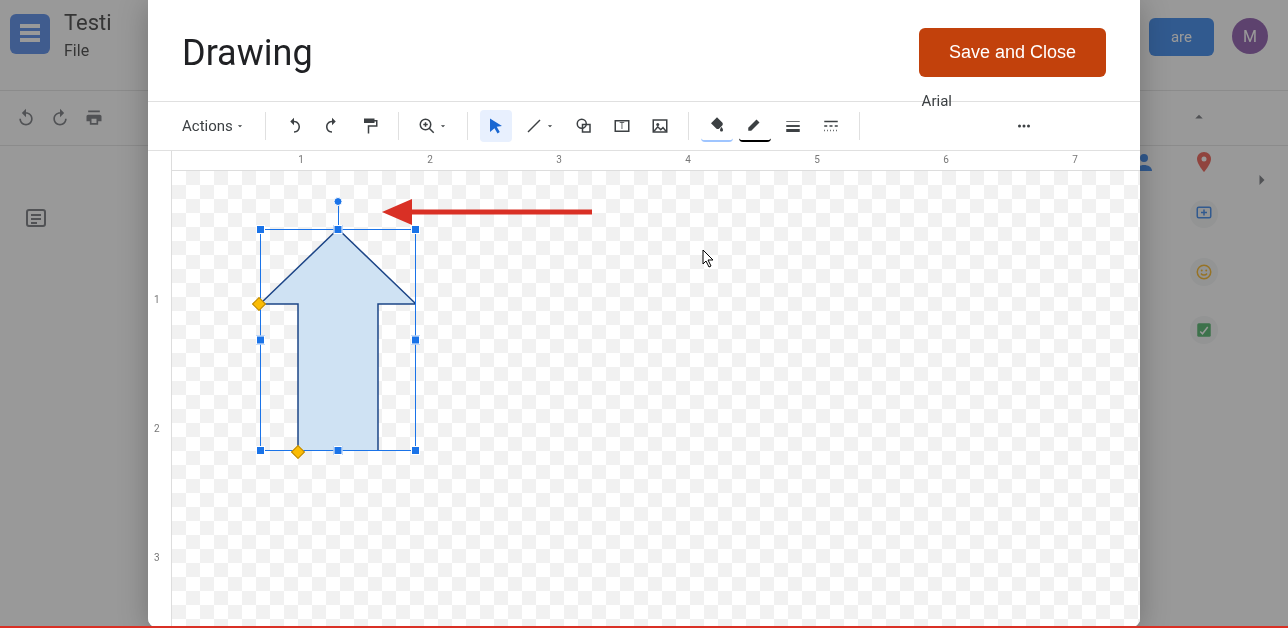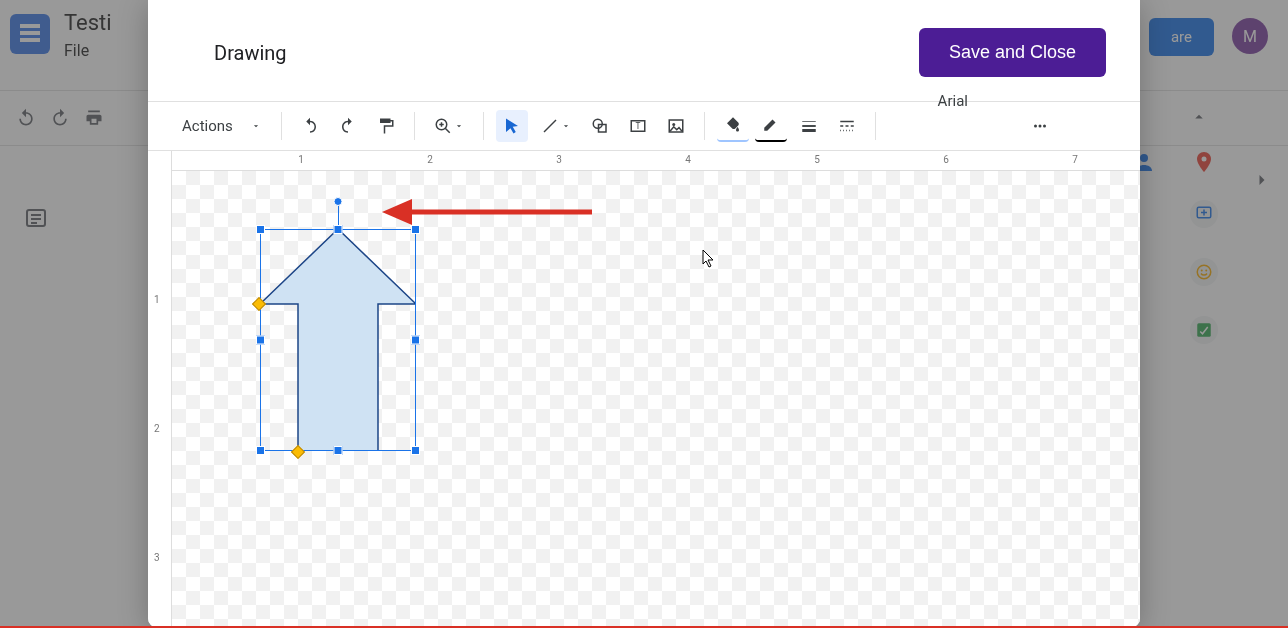--- a/index.html
+++ b/index.html
@@ -19,25 +19,25 @@
   .bg .chev{position:absolute;right:80px;top:108px;color:#5f6368;}
   .rail{position:absolute;right:12px;top:130px;display:flex;gap:36px;align-items:center;}
   .rail .ic{width:24px;height:24px;}
   .mini{position:absolute;right:70px;top:200px;display:flex;flex-direction:column;gap:30px;}
   .mini .m{width:28px;height:28px;border-radius:50%;background:#f1f3f4;display:flex;align-items:center;justify-content:center;}
   
   .dim{position:absolute;inset:0;background:rgba(70,70,70,0.55);}
   
   .dialog{position:absolute;left:148px;top:0;width:992px;height:628px;background:#fff;border-radius:0 0 10px 10px;box-shadow:0 4px 30px rgba(0,0,0,.25);display:flex;flex-direction:column;overflow:hidden;}
   .dlg-head{display:flex;align-items:center;justify-content:space-between;padding:28px 34px 24px 34px;}
-  .dlg-title{font-size:20px;color:#202124;margin-left:32px;}
-  .save-btn{background:#4c1d95;color:#fff;border:none;border-radius:6px;padding:14px 30px;font-size:18px;cursor:pointer;}
+  .dlg-title{font-size:36px;color:#202124;}
+  .save-btn{background:#c2410c;color:#fff;border:none;border-radius:6px;padding:14px 30px;font-size:18px;cursor:pointer;}
   .dlg-sep{height:1px;background:#e0e0e0;}
   .dlg-toolbar{display:flex;align-items:center;padding:8px 26px;height:48px;gap:6px;}
-  .act{display:flex;align-items:center;font-size:15px;color:#3c4043;padding:6px 8px;border-radius:4px;cursor:pointer;gap:18px;}
+  .act{display:flex;align-items:center;font-size:15px;color:#3c4043;padding:6px 8px;border-radius:4px;cursor:pointer;gap:2px;}
   .vsep{width:1px;height:28px;background:#e0e0e0;margin:0 6px;}
   .tbtn{width:32px;height:32px;display:flex;align-items:center;justify-content:center;border-radius:4px;color:#3c4043;cursor:pointer;}
   .tbtn.sel{background:#e8f0fe;color:#1967d2;}
   .font-sel{display:flex;align-items:center;gap:40px;font-size:15px;color:#3c4043;padding:4px 6px;cursor:pointer;min-width:130px;flex-direction:column;}
   
   .canvas-wrap{flex:1;position:relative;display:flex;}
   .vruler{width:24px;background:#fff;border-right:1px solid #ddd;position:relative;font-size:10px;color:#777;}
   .top-strip{position:absolute;left:24px;right:0;top:0;height:20px;background:#fff;border-bottom:1px solid #ddd;font-size:10px;color:#777;}
   .top-strip .t{position:absolute;top:3px;transform:translateX(-50%);}
   .vruler .t{position:absolute;left:6px;transform:translateY(-50%);}

